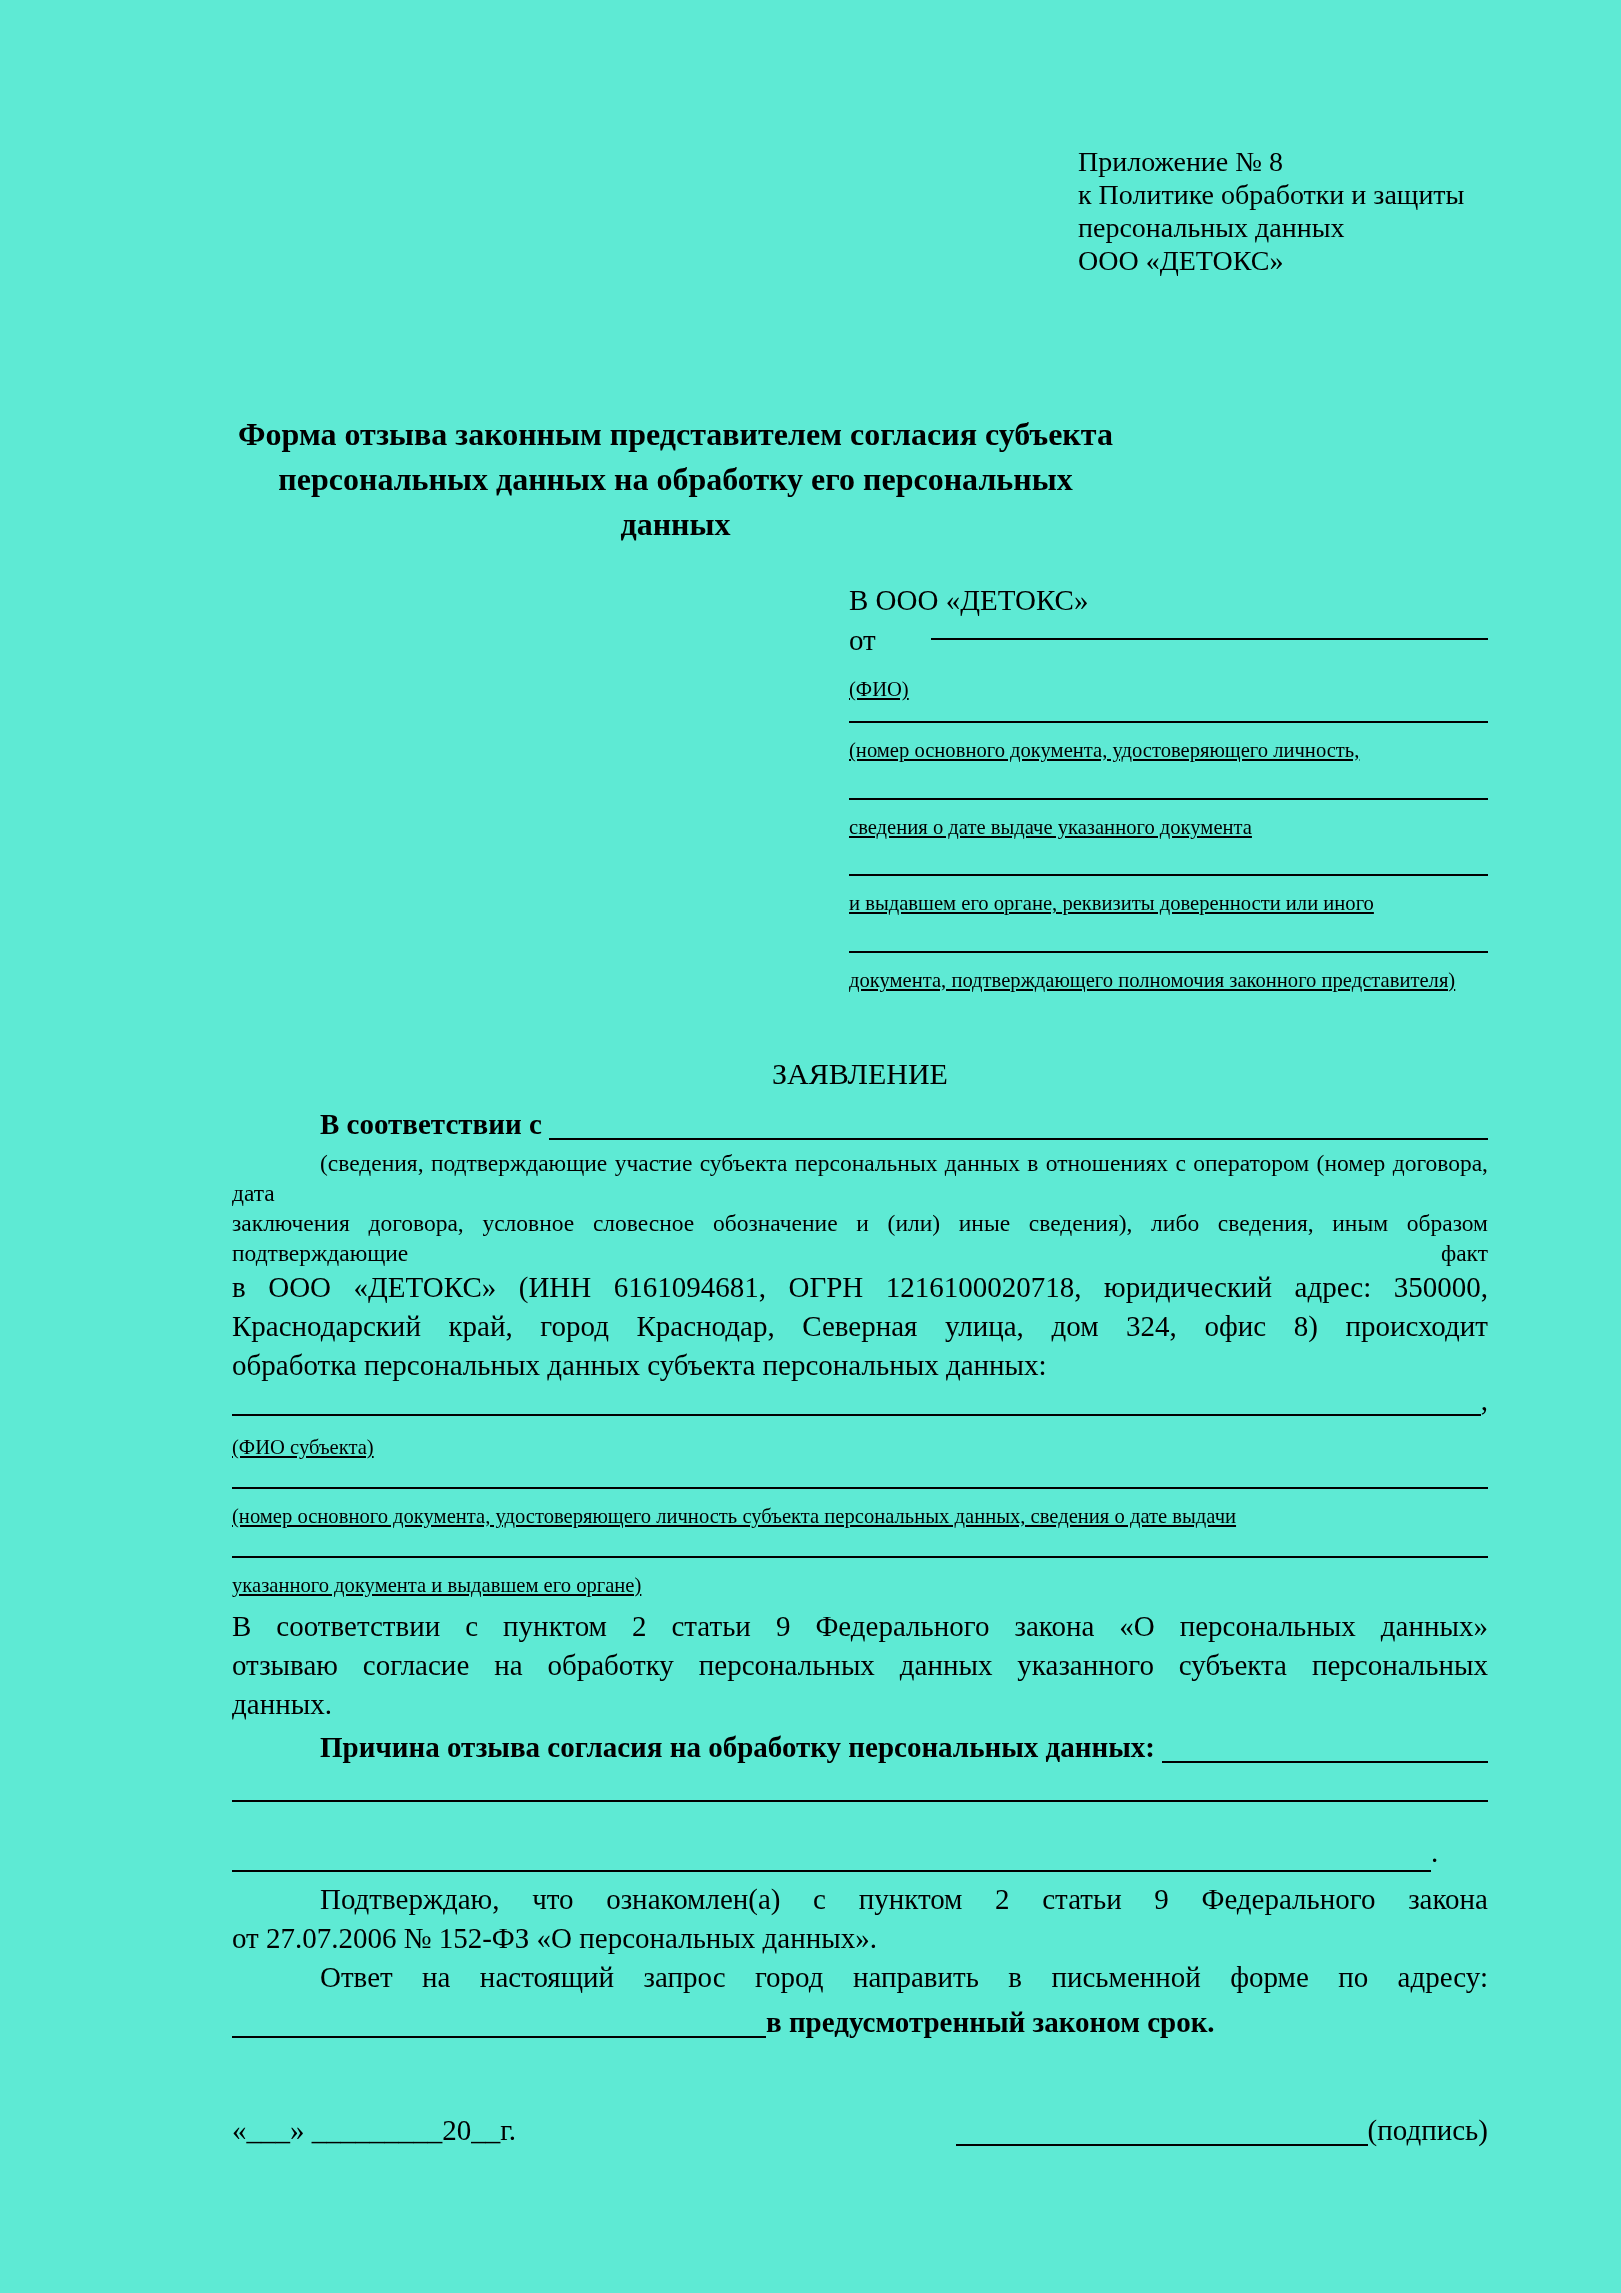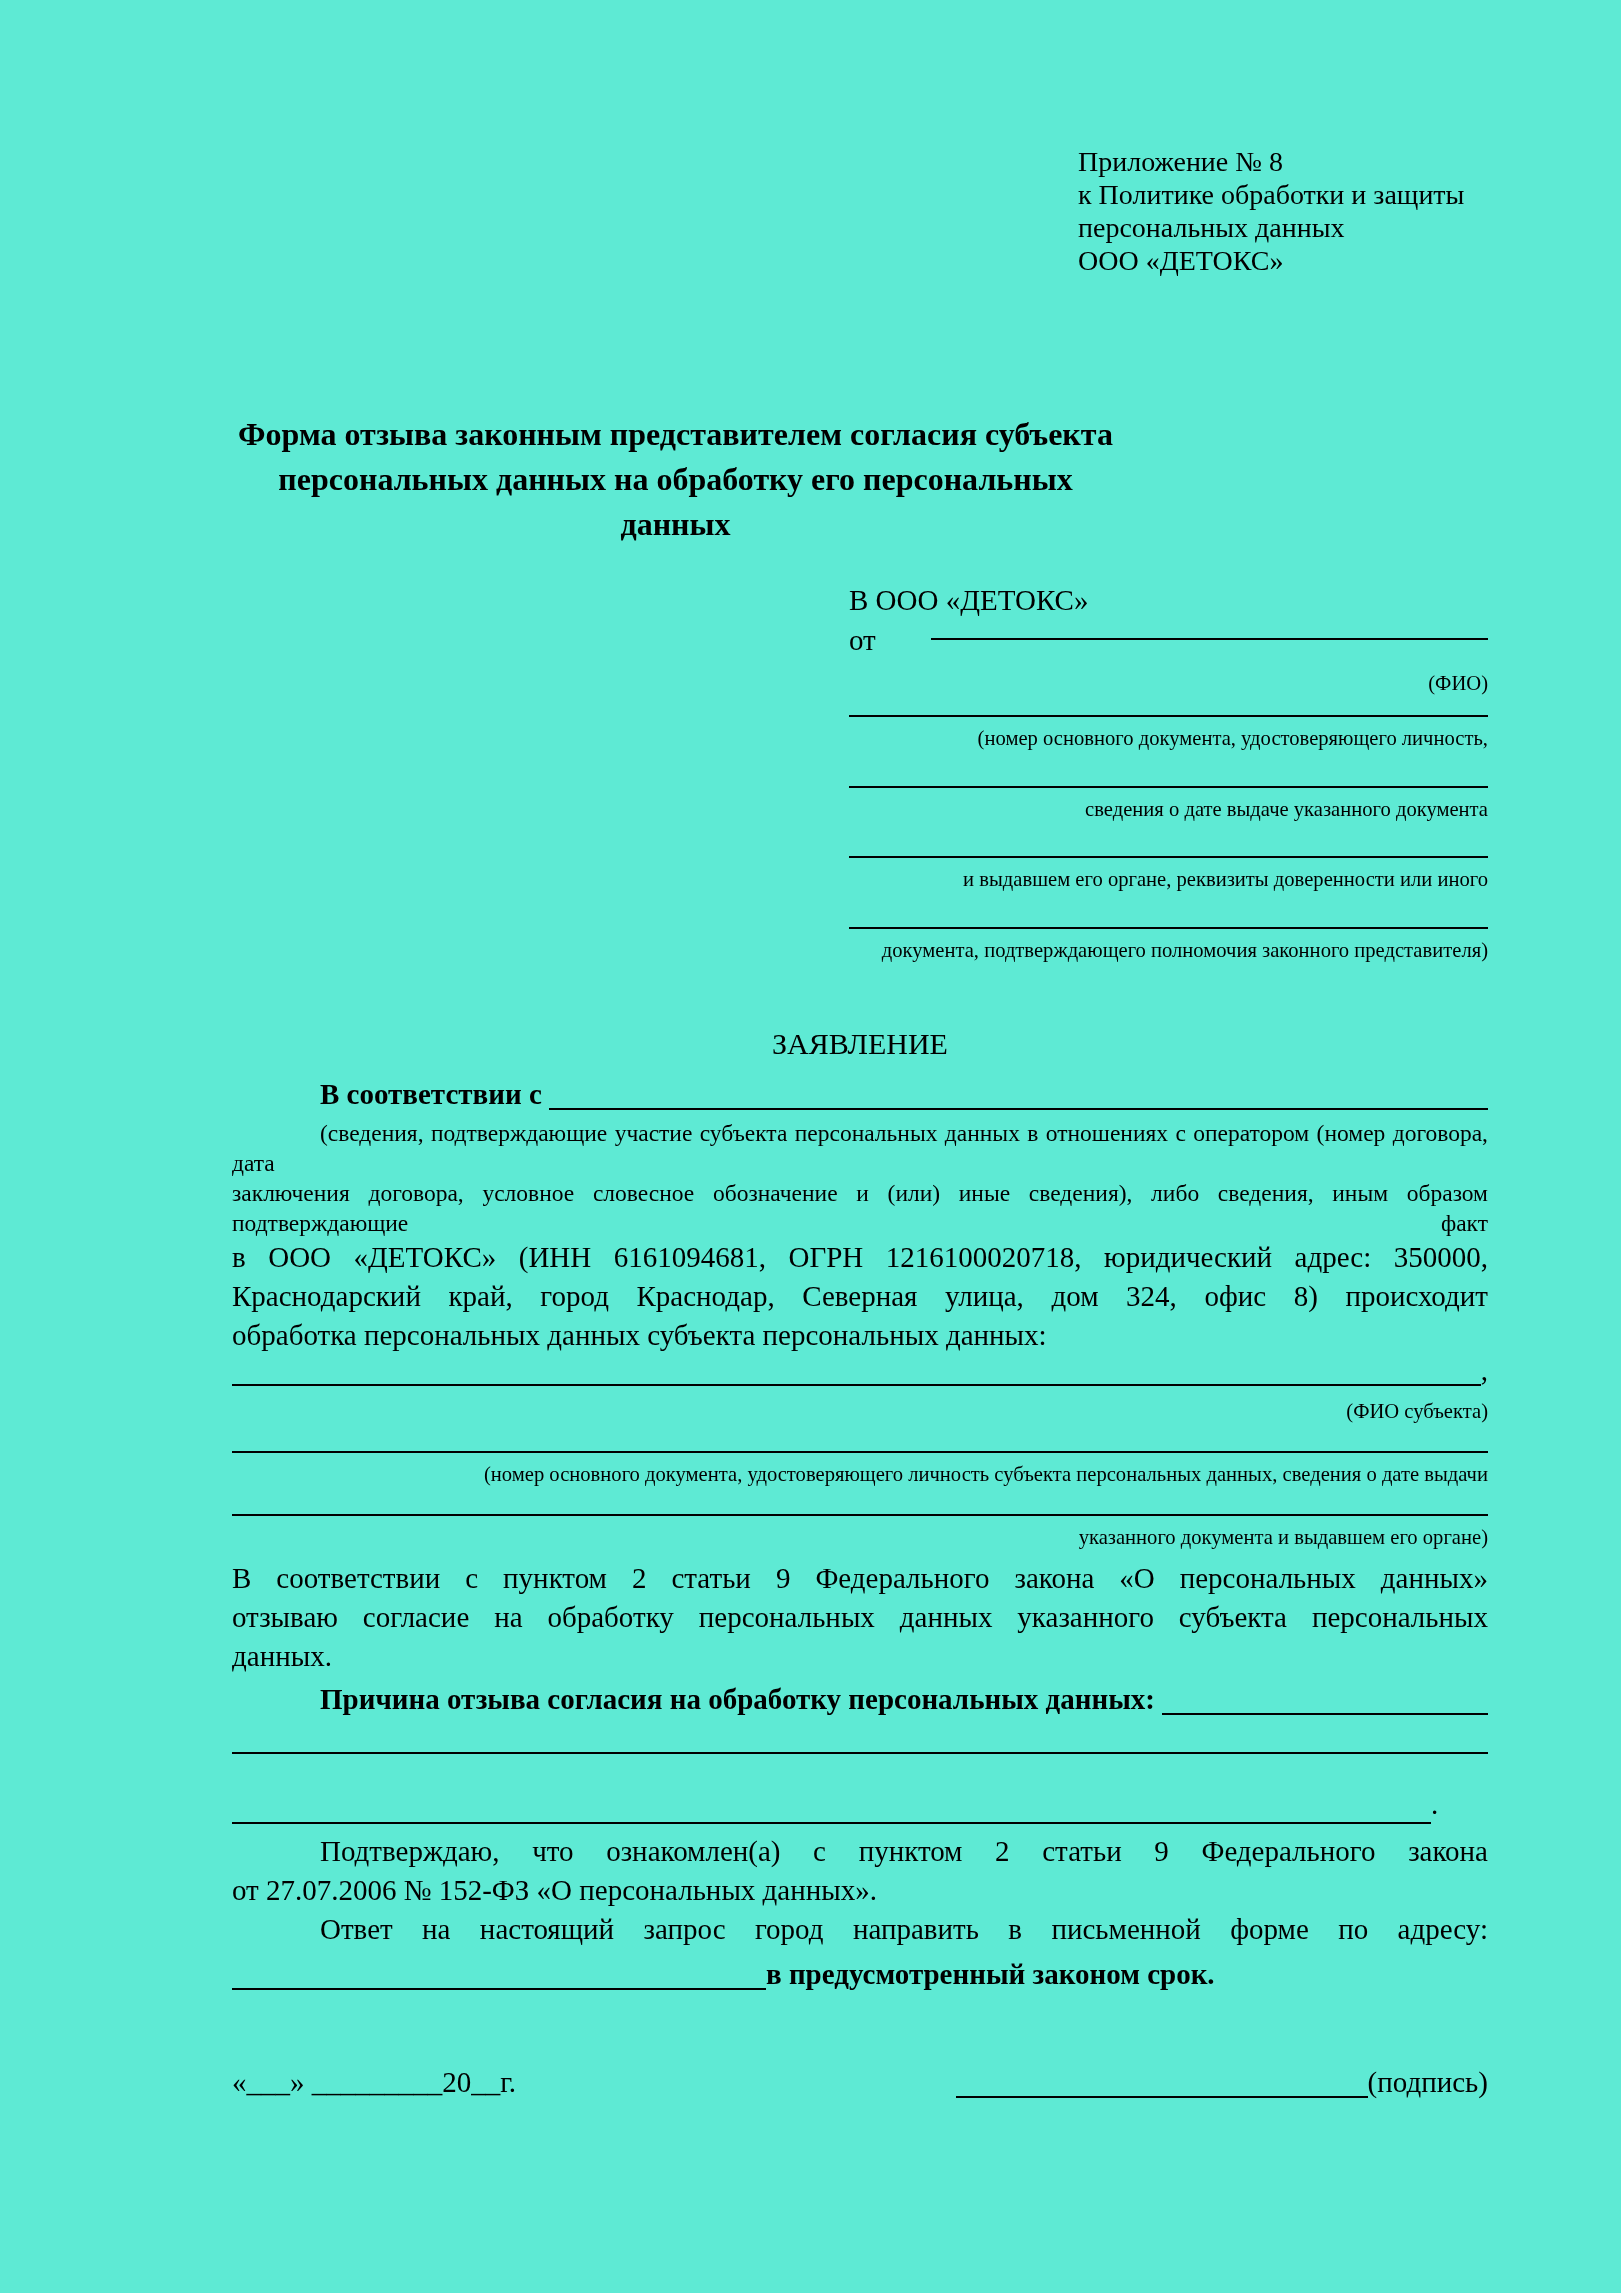--- a/index.html
+++ b/index.html
@@ -40,22 +40,23 @@
     width: 639px;
     font-size: 29px;
     line-height: 37px;
   }
   .addr-row { display: flex; align-items: center; height: 43px; gap: 48px; }
   .addr-row .lbl { white-space: pre; }
   .fill { flex: 1 1 auto; border-bottom: 2.9px solid #000; margin-bottom: 3.9px; }
   .caption {
     font-size: 20.6px;
     line-height: 24.5px;
-    text-align: right;
-    margin-top: 9px;
+    text-align: left;
+    margin-top: 15px;
+    text-decoration: underline;
   }
   .field-rule { border-bottom: 2.9px solid #000; height: 0; margin-top: 35px; }
   .field-rule.first { margin-top: 19.6px; }
   
   .statement-heading {
     margin-top: 62px;
     text-align: center;
     font-size: 30px;
     line-height: 39px;
   }

